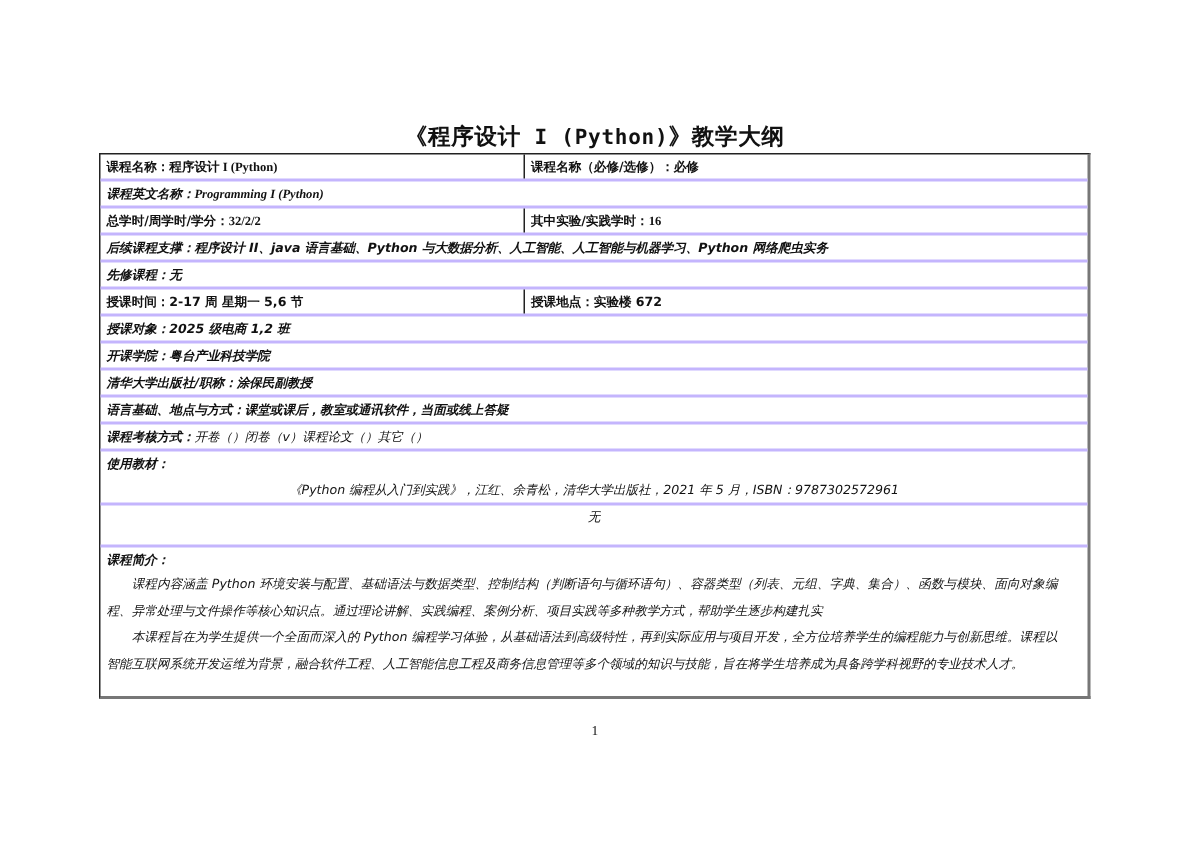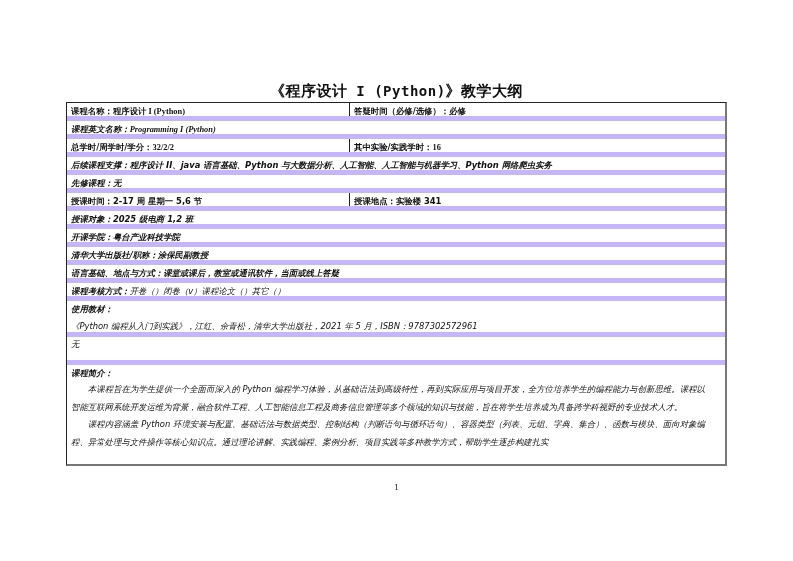--- a/index.html
+++ b/index.html
@@ -11,33 +11,33 @@
     position: absolute; left: 0; width: 793px; top: 82px; text-align: center;
     font-family: "DejaVu Sans", "Liberation Sans", sans-serif;
     font-weight: bold; font-size: 15px; letter-spacing: 0.5px; line-height: 18px;
   }
   .title .ascii { font-family: "DejaVu Sans Mono", "Liberation Mono", monospace; font-size: 14px; }
   .tbl {
     position: absolute; left: 66px; top: 102px; width: 661px;
     border: 1px solid #222; border-right: 2px solid #777; border-bottom: 2px solid #777;
     box-sizing: border-box;
   }
-  .row { display: flex; border-bottom: 5px solid #c4b5fd; box-sizing: border-box; }
+  .row { display: flex; border-bottom: 2px solid #c4b5fd; box-sizing: border-box; }
   .row:last-child { border-bottom: none; }
   .cell {
     box-sizing: border-box; padding: 0 4px; font-size: 8.4px; line-height: 17px;
     white-space: nowrap; overflow: hidden;
   }
   .cell.left { width: 283px; border-right: 1px solid #222; }
   .cell.right { flex: 1; }
   .cell.full { flex: 1; font-style: italic; }
   .lbl { font-family: "DejaVu Sans", "Liberation Sans", sans-serif; font-weight: bold; }
   .val { font-family: "DejaVu Sans", "Liberation Sans", sans-serif; font-weight: bold; }
   .val-serif { font-family: "Liberation Serif", "DejaVu Serif", serif; font-weight: bold; }
-  .plain { font-family: "DejaVu Sans", "Liberation Sans", sans-serif; font-weight: normal; }
+  .plain { font-family: "DejaVu Sans", "Liberation Sans", sans-serif; font-weight: normal; text-align: center; }
   .multi { display: block; }
   .multi .line { display: block; line-height: 17px; }
   .para {
     white-space: normal; font-family: "DejaVu Sans", "Liberation Sans", sans-serif;
     font-size: 8.4px; line-height: 17.5px; text-align: justify; text-indent: 2em; margin: 0;
   }
   .intro { padding: 0 20px 1px 4px; }
   .page-num {
     position: absolute; left: 0; width: 793px; top: 482px; text-align: center;
     font-family: "Liberation Serif", "DejaVu Serif", serif; font-size: 9px;
@@ -50,21 +50,21 @@
   <span>《程序设计</span><span class="ascii"> I (Python)</span><span>》教学大纲</span>
 </div>
 
 <div class="tbl">
 
   <div class="row" style="height:18px">
     <div class="cell left">
       <span class="lbl">课程名称：</span><span class="val-serif">程序设计 I (Python)</span>
     </div>
     <div class="cell right">
-      <span class="lbl">答疑时间（必修/选修）：</span><span class="val">必修</span>
+      <span class="lbl">课程名称（必修/选修）：</span><span class="val">必修</span>
     </div>
   </div>
 
   <div class="row" style="height:18px">
     <div class="cell full">
       <span class="lbl">课程英文名称：</span><span class="val-serif">Programming I (Python)</span>
     </div>
   </div>
 
   <div class="row" style="height:18px">
@@ -86,21 +86,21 @@
     <div class="cell full">
       <span class="lbl">先修课程：</span><span class="val">无</span>
     </div>
   </div>
 
   <div class="row" style="height:18px">
     <div class="cell left">
       <span class="lbl">授课时间：</span><span class="val">2-17 周  星期一 5,6 节</span>
     </div>
     <div class="cell right">
-      <span class="lbl">授课地点：</span><span class="val">实验楼 341</span>
+      <span class="lbl">授课地点：</span><span class="val">实验楼 672</span>
     </div>
   </div>
 
   <div class="row" style="height:18px">
     <div class="cell full">
       <span class="lbl">授课对象：</span><span class="val">2025 级电商 1,2 班</span>
     </div>
   </div>
 
   <div class="row" style="height:18px">
@@ -136,20 +136,20 @@
 
   <div class="row" style="height:28px">
     <div class="cell full multi" style="line-height:14px">
       <span class="line plain" style="line-height:14px">无</span>
     </div>
   </div>
 
   <div class="row" style="height:99px">
     <div class="cell full intro" style="white-space:normal">
       <div class="lbl" style="line-height:16px">课程简介：</div>
+      <p class="para">课程内容涵盖 Python 环境安装与配置、基础语法与数据类型、控制结构（判断语句与循环语句）、容器类型（列表、元组、字典、集合）、函数与模块、面向对象编程、异常处理与文件操作等核心知识点。通过理论讲解、实践编程、案例分析、项目实践等多种教学方式，帮助学生逐步构建扎实</p>
       <p class="para">本课程旨在为学生提供一个全面而深入的 Python 编程学习体验，从基础语法到高级特性，再到实际应用与项目开发，全方位培养学生的编程能力与创新思维。课程以智能互联网系统开发运维为背景，融合软件工程、人工智能信息工程及商务信息管理等多个领域的知识与技能，旨在将学生培养成为具备跨学科视野的专业技术人才。</p>
-      <p class="para">课程内容涵盖 Python 环境安装与配置、基础语法与数据类型、控制结构（判断语句与循环语句）、容器类型（列表、元组、字典、集合）、函数与模块、面向对象编程、异常处理与文件操作等核心知识点。通过理论讲解、实践编程、案例分析、项目实践等多种教学方式，帮助学生逐步构建扎实</p>
     </div>
   </div>
 
 </div>
 
 <div class="page-num">1</div>
 
 </body></html>

